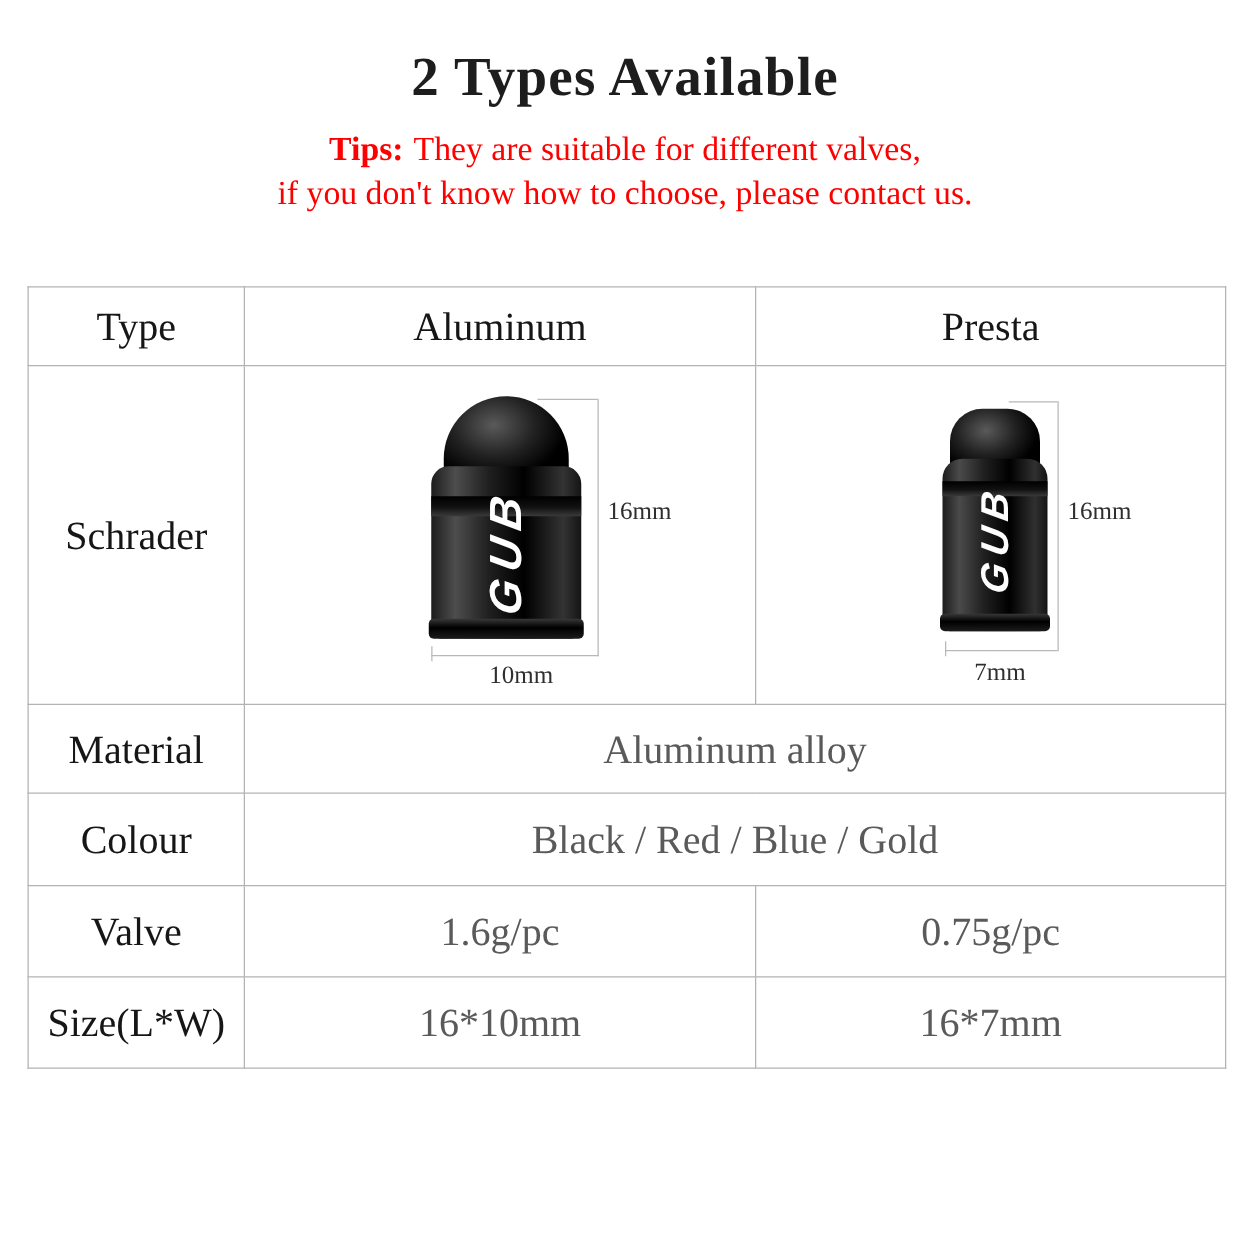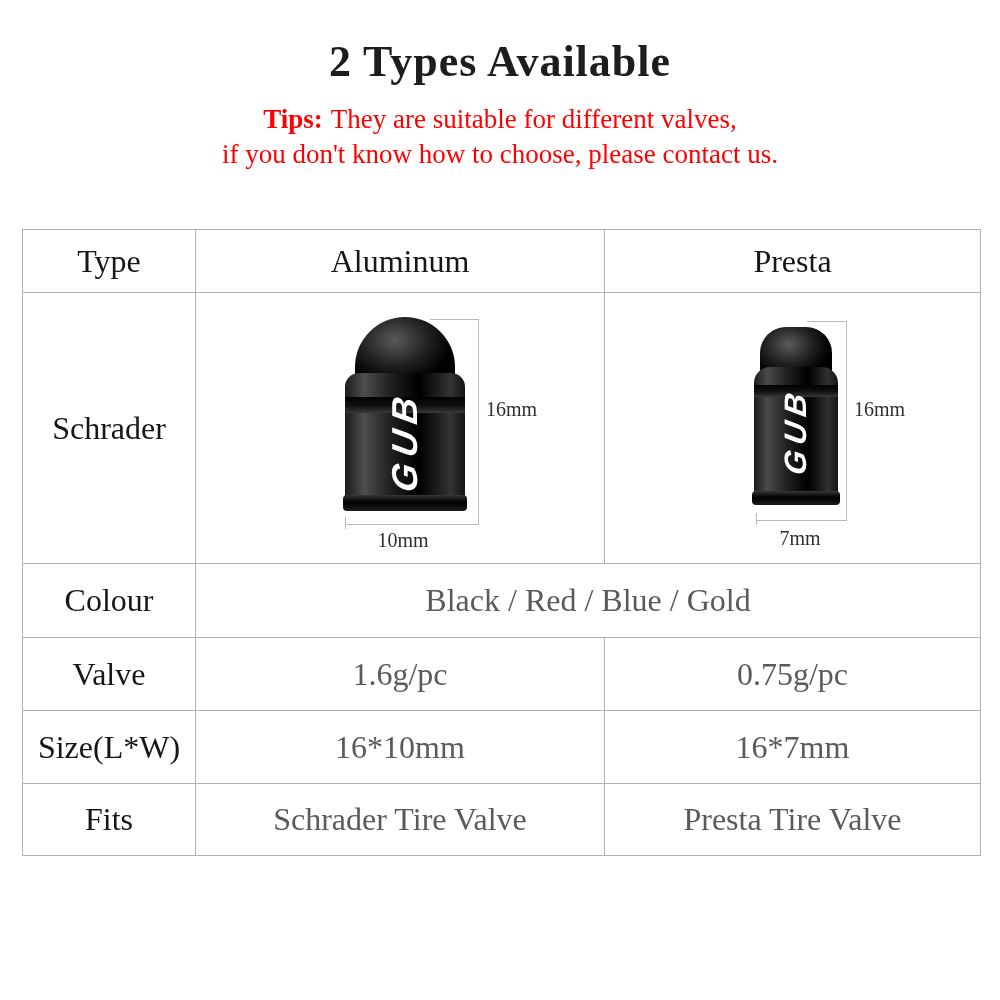--- a/index.html
+++ b/index.html
@@ -159,21 +159,21 @@
               <div class="groove"></div>
               <div class="lip"></div>
             </div>
             <div class="logo">GUB</div>
           </div>
           <div class="dim-line" style="left:282px; top:26px; width:1px; height:206px;"></div>
           <div class="dim-line" style="left:234px; top:26px; width:48px; height:1px;"></div>
           <div class="dim-line" style="left:149px; top:231px; width:134px; height:1px;"></div>
           <div class="dim-line" style="left:149px; top:224px; width:1px; height:12px;"></div>
           <div class="dim-label" style="left:290px; top:105px;">16mm</div>
-          <div class="dim-label" style="left:152px; top:236px; width:110px; ">10mm</div>
+          <div class="dim-label" style="left:166px; top:236px; width:110px; ">10mm</div>
         </div>
       </td>
 
       <td>
         <div class="pic-wrap">
           <div class="cap cap-presta">
             <div class="dome"></div>
             <div class="body">
               <div class="groove"></div>
               <div class="lip"></div>
@@ -183,39 +183,38 @@
           <div class="dim-line" style="left:241px; top:28px; width:1px; height:200px;"></div>
           <div class="dim-line" style="left:202px; top:28px; width:39px; height:1px;"></div>
           <div class="dim-line" style="left:151px; top:227px; width:90px; height:1px;"></div>
           <div class="dim-line" style="left:151px; top:220px; width:1px; height:12px;"></div>
           <div class="dim-label" style="left:249px; top:105px;">16mm</div>
           <div class="dim-label" style="left:150px; top:234px; width:90px; text-align:center;">7mm</div>
         </div>
       </td>
     </tr>
 
+    <tr class="mat-row">
+      <td class="black-text">Material</td>
+      <td class="gray-text" colspan="2">Aluminum alloy</td>
+    </tr>
 
     <tr class="col-row">
       <td class="black-text">Colour</td>
       <td class="gray-text" colspan="2">Black / Red / Blue / Gold</td>
     </tr>
 
     <tr class="wt-row">
       <td class="black-text">Valve</td>
       <td class="gray-text">1.6g/pc</td>
       <td class="gray-text">0.75g/pc</td>
     </tr>
 
     <tr class="sz-row">
       <td class="black-text">Size(L*W)</td>
       <td class="gray-text">16*10mm</td>
       <td class="gray-text">16*7mm</td>
     </tr>
 
-    <tr class="fit-row">
-      <td class="black-text">Fits</td>
-      <td class="gray-text">Schrader Tire Valve</td>
-      <td class="gray-text">Presta Tire Valve</td>
-    </tr>
   </tbody>
     </table>
 
 </div>
 
 </body></html>

